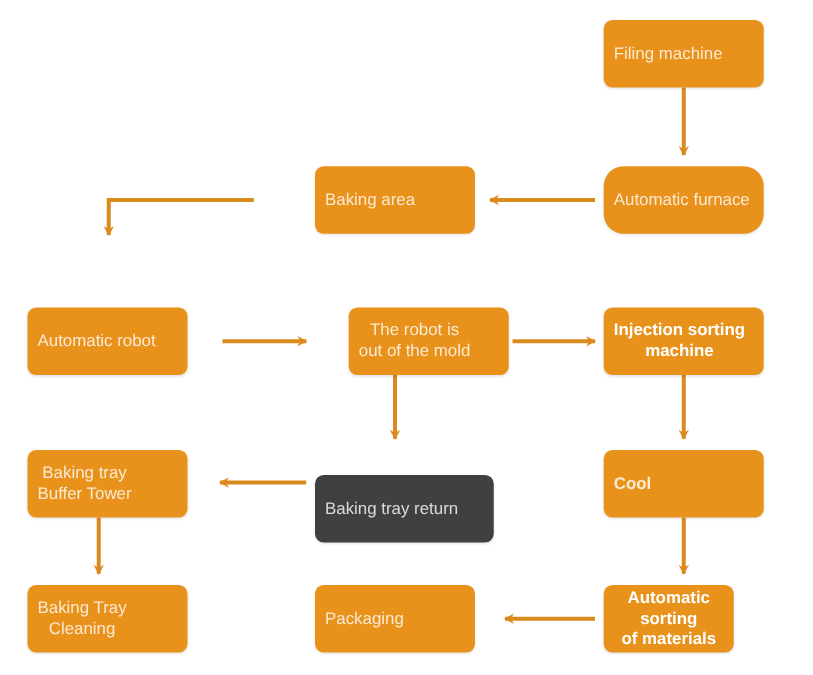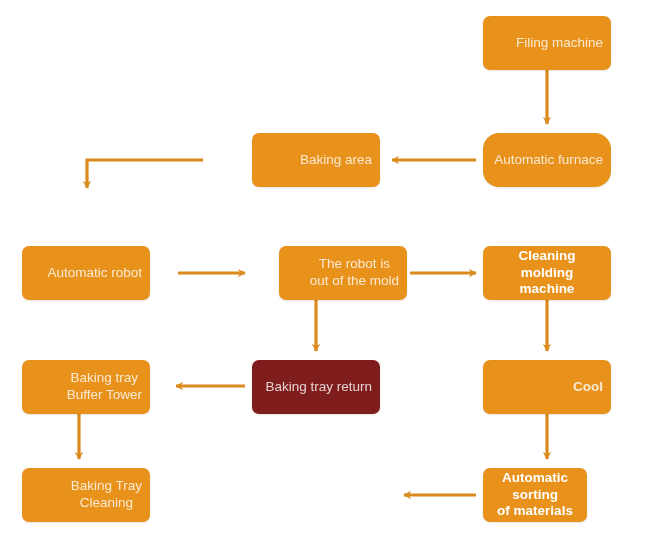--- a/index.html
+++ b/index.html
@@ -15,21 +15,21 @@
     font-family: "Liberation Sans", sans-serif;
     overflow: hidden;
   }
   .node {
     position: absolute;
     box-sizing: border-box;
     background: #E8921C;
     border-radius: 7px;
     display: flex;
     align-items: center;
-    justify-content: flex-end;
+    justify-content: flex-start;
     text-align: center;
     line-height: 1.25;
     font-size: 13.5px;
     color: rgba(255,255,255,0.80);
     padding: 21px 8px;
     box-shadow: 0 1px 2px rgba(0,0,0,0.10);
     user-select: none;
   }
   .node.emphasis {
     color: #ffffff;
@@ -99,35 +99,38 @@
     <span class="label">Baking area</span>
   </div>
   <div class="node" style="left: 22px; top: 246px; width: 128px; height: 54px; background: rgb(232, 146, 28);">
     <span class="label">Automatic robot</span>
   </div>
   <div class="node" style="left: 252px; top: 246px; width: 128px; height: 54px; background: rgb(232, 146, 28); margin-left: 27px;">
     <span class="label">The robot is
 out of the mold</span>
   </div>
   <div class="node emphasis" style="left: 483px; top: 246px; width: 128px; height: 54px; background: rgb(232, 146, 28);">
-    <span class="label">Cleaning molding
+    <span class="label">Injection sorting
 machine</span>
   </div>
   <div class="node" style="left: 483px; top: 360px; width: 128px; height: 54px; background: rgb(232, 146, 28); font-weight: bold;">
     <span class="label">Cool</span>
   </div>
-  <div class="node" style="left: 252px; top: 360px; width: 128px; height: 54px; background: #7f1d1d;">
+  <div class="node" style="left: 252px; top: 380px; width: 143px; height: 54px; background: #404040;">
     <span class="label">Baking tray return</span>
   </div>
   <div class="node" style="left: 22px; top: 360px; width: 128px; height: 54px; background: rgb(232, 146, 28);">
     <span class="label">Baking tray
 Buffer Tower</span>
   </div>
   <div class="node" style="left: 22px; top: 468px; width: 128px; height: 54px; background: rgb(232, 146, 28);">
     <span class="label">Baking Tray
 Cleaning</span>
   </div>
+  <div class="node" style="left: 252px; top: 468px; width: 128px; height: 54px; background: rgb(232, 146, 28);">
+    <span class="label">Packaging</span>
+  </div>
   <div class="node emphasis" style="left: 483px; top: 468px; width: 104px; height: 54px; background: rgb(232, 146, 28);">
     <span class="label">Automatic sorting
 of materials</span>
   </div>
 
 </div>
 
 </body></html>

